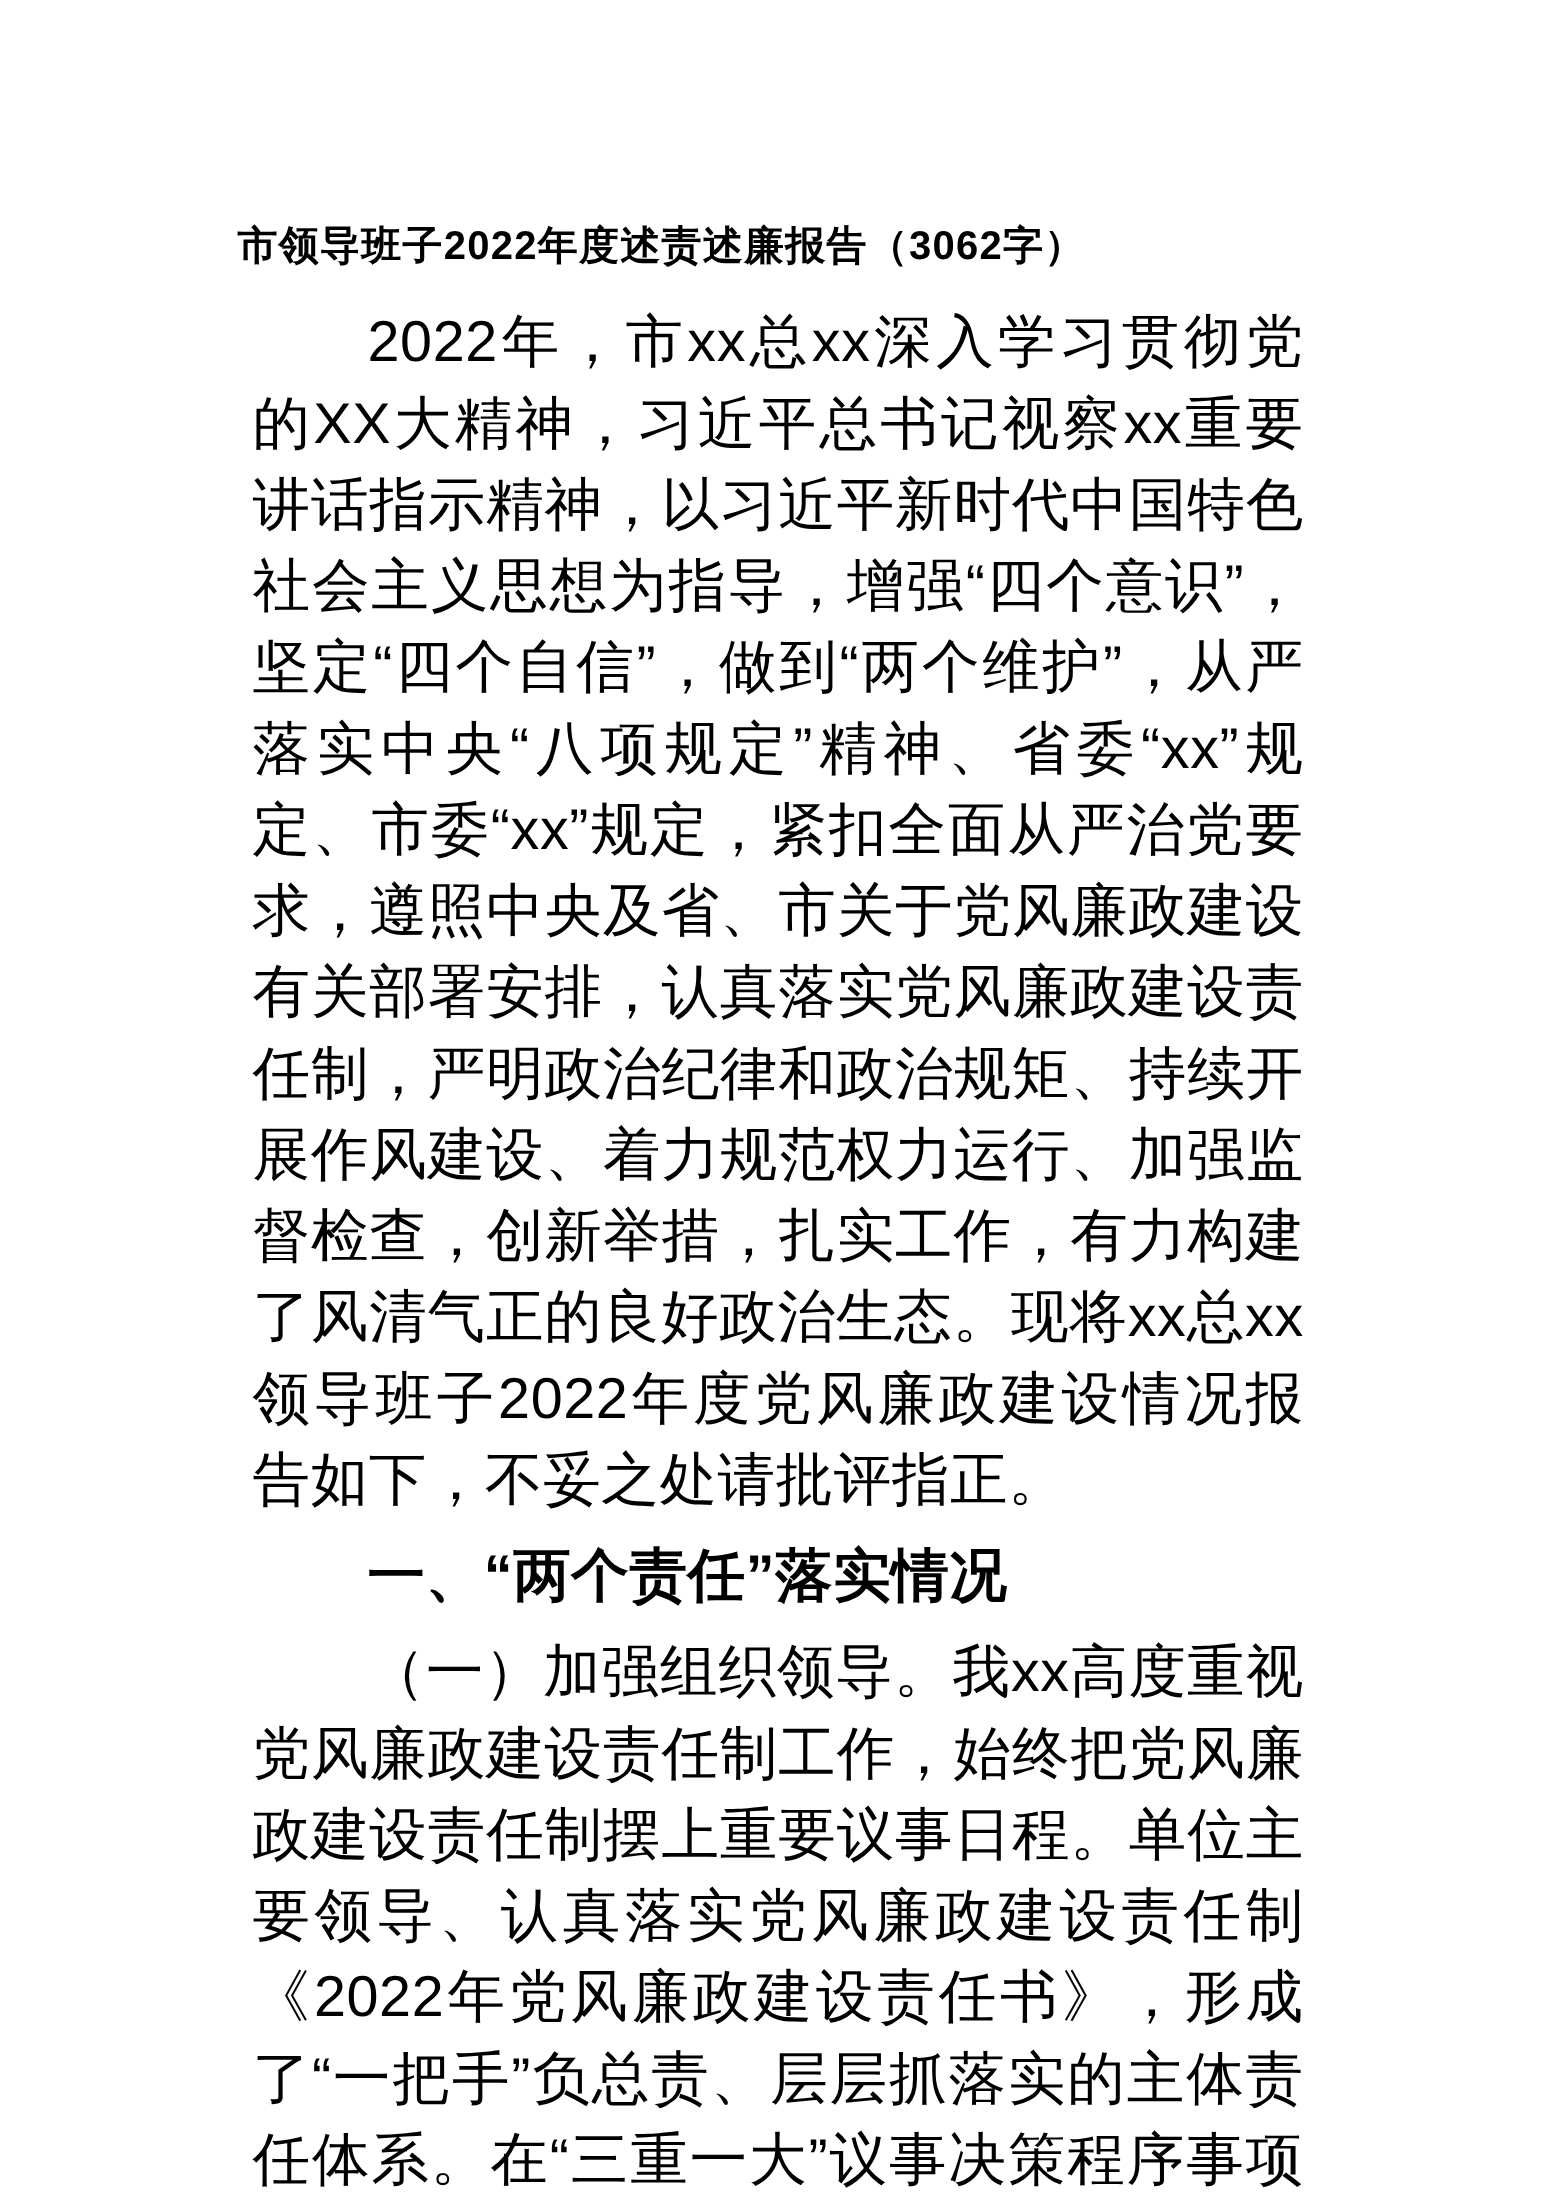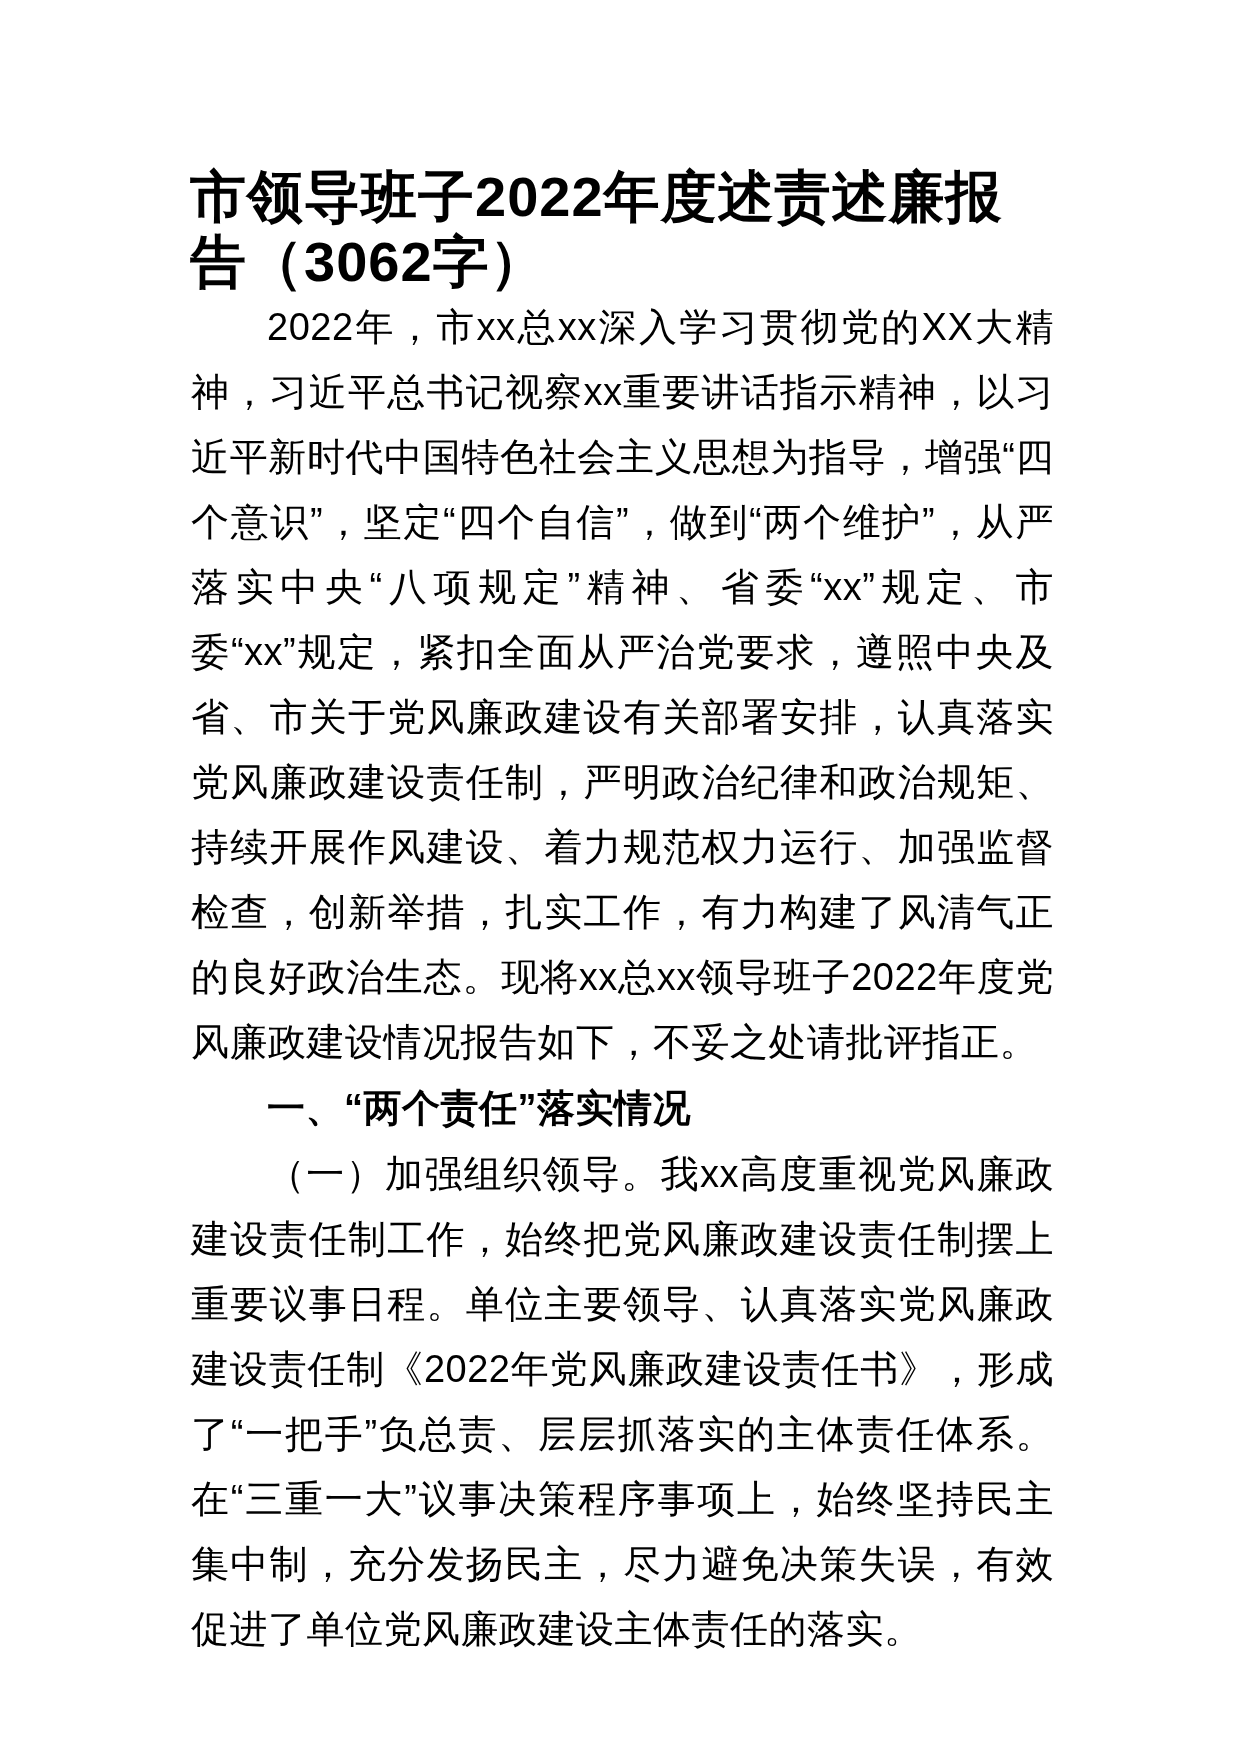--- a/index.html
+++ b/index.html
@@ -13,35 +13,35 @@
     height: 1754px;
     background: #ffffff;
     box-sizing: border-box;
     padding: 164px 185px 0 190px;
     color: #000000;
     font-family: "Liberation Sans", sans-serif;
     overflow: hidden;
   }
   .doc-title {
     margin: 0;
-    font-size: 56px;
+    font-size: 32px;
     line-height: 65px;
     font-weight: bold;
     letter-spacing: 1px;
     text-align: left;
   }
   .salutation {
     margin: 0;
     font-size: 34px;
     line-height: 65px;
     text-align: left;
   }
   .para {
-    margin: 1px;
-    font-size: 38px;
+    margin: 12px;
+    font-size: 46px;
     line-height: 65px;
     text-align: justify;
     letter-spacing: 0.5px;
   }
   .indent {
     text-indent: 2em;
   }
   .heading {
     font-weight: bold;
     text-align: left;

